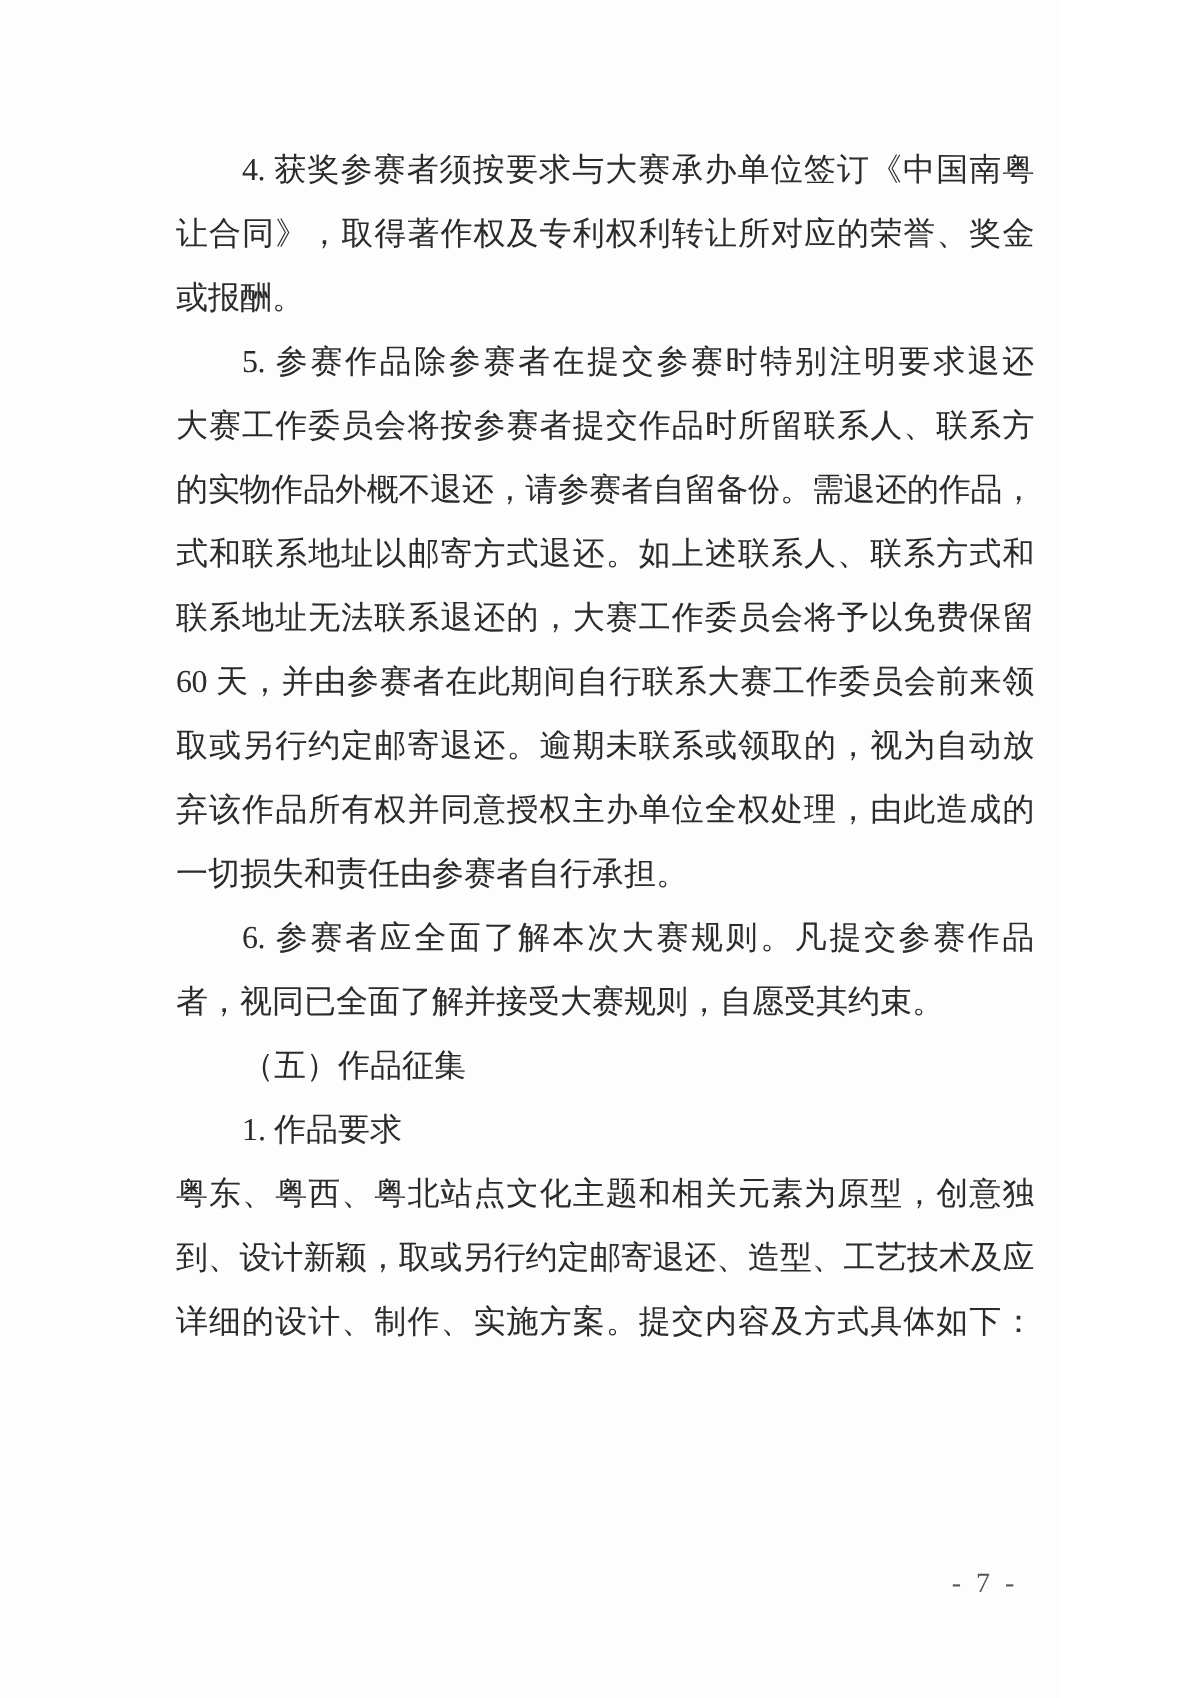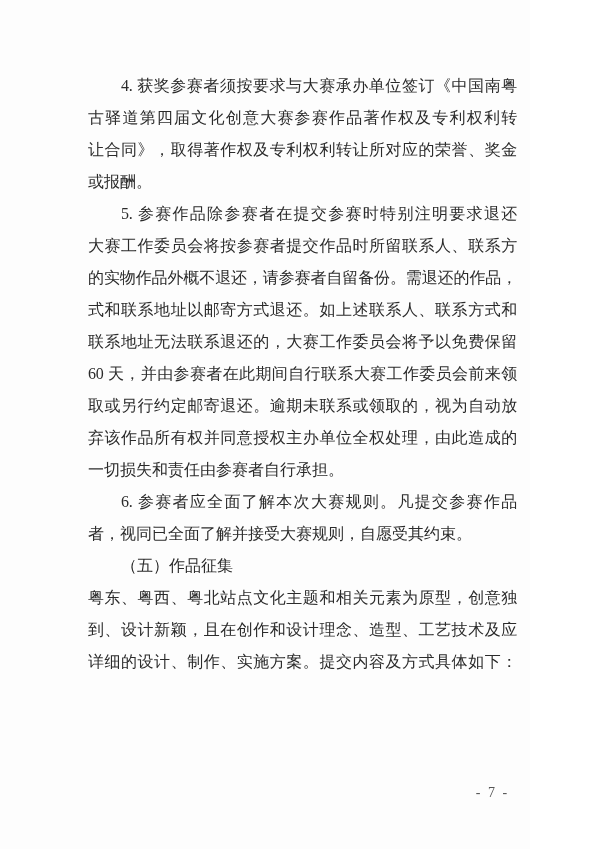--- a/index.html
+++ b/index.html
@@ -59,33 +59,33 @@
     color: var(--muted);
     font-family: "Liberation Serif", "DejaVu Serif", serif;
   }
 </style>
 </head>
 <body>
 
 <div class="page">
   <div class="text-block">
     <div class="line fill indent">4. 获奖参赛者须按要求与大赛承办单位签订《中国南粤</div>
-    <div class="line fill">古驿道第四届文化创意大赛参赛作品著作权及专利权利转</div>
     <div class="line fill">让合同》，取得著作权及专利权利转让所对应的荣誉、奖金</div>
     <div class="line">或报酬。</div>
     <div class="line fill indent">5. 参赛作品除参赛者在提交参赛时特别注明要求退还</div>
     <div class="line fill">大赛工作委员会将按参赛者提交作品时所留联系人、联系方</div>
     <div class="line fill">的实物作品外概不退还，请参赛者自留备份。需退还的作品，</div>
     <div class="line fill">式和联系地址以邮寄方式退还。如上述联系人、联系方式和</div>
     <div class="line fill">联系地址无法联系退还的，大赛工作委员会将予以免费保留</div>
     <div class="line fill">60 天，并由参赛者在此期间自行联系大赛工作委员会前来领</div>
     <div class="line fill">取或另行约定邮寄退还。逾期未联系或领取的，视为自动放</div>
     <div class="line fill">弃该作品所有权并同意授权主办单位全权处理，由此造成的</div>
     <div class="line">一切损失和责任由参赛者自行承担。</div>
     <div class="line fill indent">6. 参赛者应全面了解本次大赛规则。凡提交参赛作品</div>
     <div class="line">者，视同已全面了解并接受大赛规则，自愿受其约束。</div>
     <div class="line indent">（五）作品征集</div>
+    <div class="line indent">1. 作品要求</div>
     <div class="line fill">粤东、粤西、粤北站点文化主题和相关元素为原型，创意独</div>
-    <div class="line fill">到、设计新颖，且在创作和设计理念、造型、工艺技术及应</div>
+    <div class="line fill">到、设计新颖，取或另行约定邮寄退还、造型、工艺技术及应</div>
     <div class="line fill">详细的设计、制作、实施方案。提交内容及方式具体如下：</div>
   </div>
   <div class="page-number">- 7 -</div>
 </div>
 
 </body></html>

